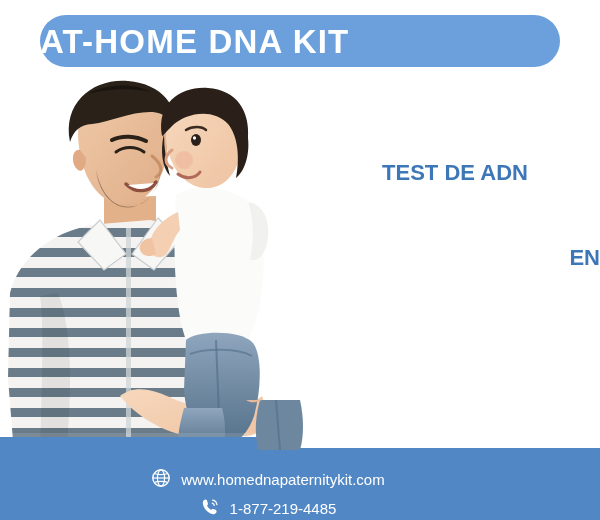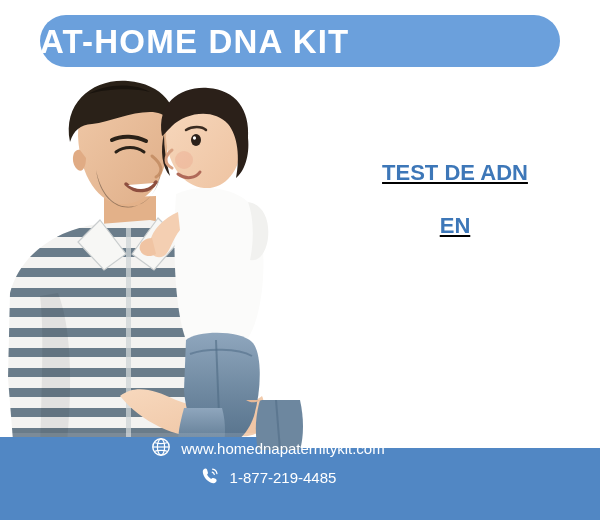--- a/index.html
+++ b/index.html
@@ -48,31 +48,30 @@
     height: 375px;
   }
   .photo svg { display: block; }
 
   
   .text-col {
     position: absolute;
     left: 310px;
     top: 160px;
     width: 290px;
-    text-decoration: underline;
   }
   .line {
     color: #3d77b8;
     font-weight: bold;
     text-align: center;
     line-height: 1.15;
     white-space: nowrap;
   }
   .line-1 { font-size: 22px; }
-  .line-2 { font-size: 22px; margin-top: 28px; }
+  .line-2 { font-size: 22px; margin-top: 60px; text-align: right; }
   .line-3 {
     font-size: 22px;
     margin-top: 40px;
     text-align: left;
     margin-left: -66px;
   }
 
   
   .footer-left {
     position: absolute;
@@ -93,21 +92,21 @@
   }
   .footer-content {
     position: absolute;
     left: 0;
     top: 437px;
     width: 536px;
     height: 83px;
     display: flex;
     flex-direction: column;
     align-items: center;
-    justify-content: flex-start;
+    justify-content: flex-end;
     gap: 6px;
     color: #ffffff;
   }
   .footer-row {
     display: flex;
     align-items: center;
     justify-content: center;
   }
   .footer-item {
     display: flex;

